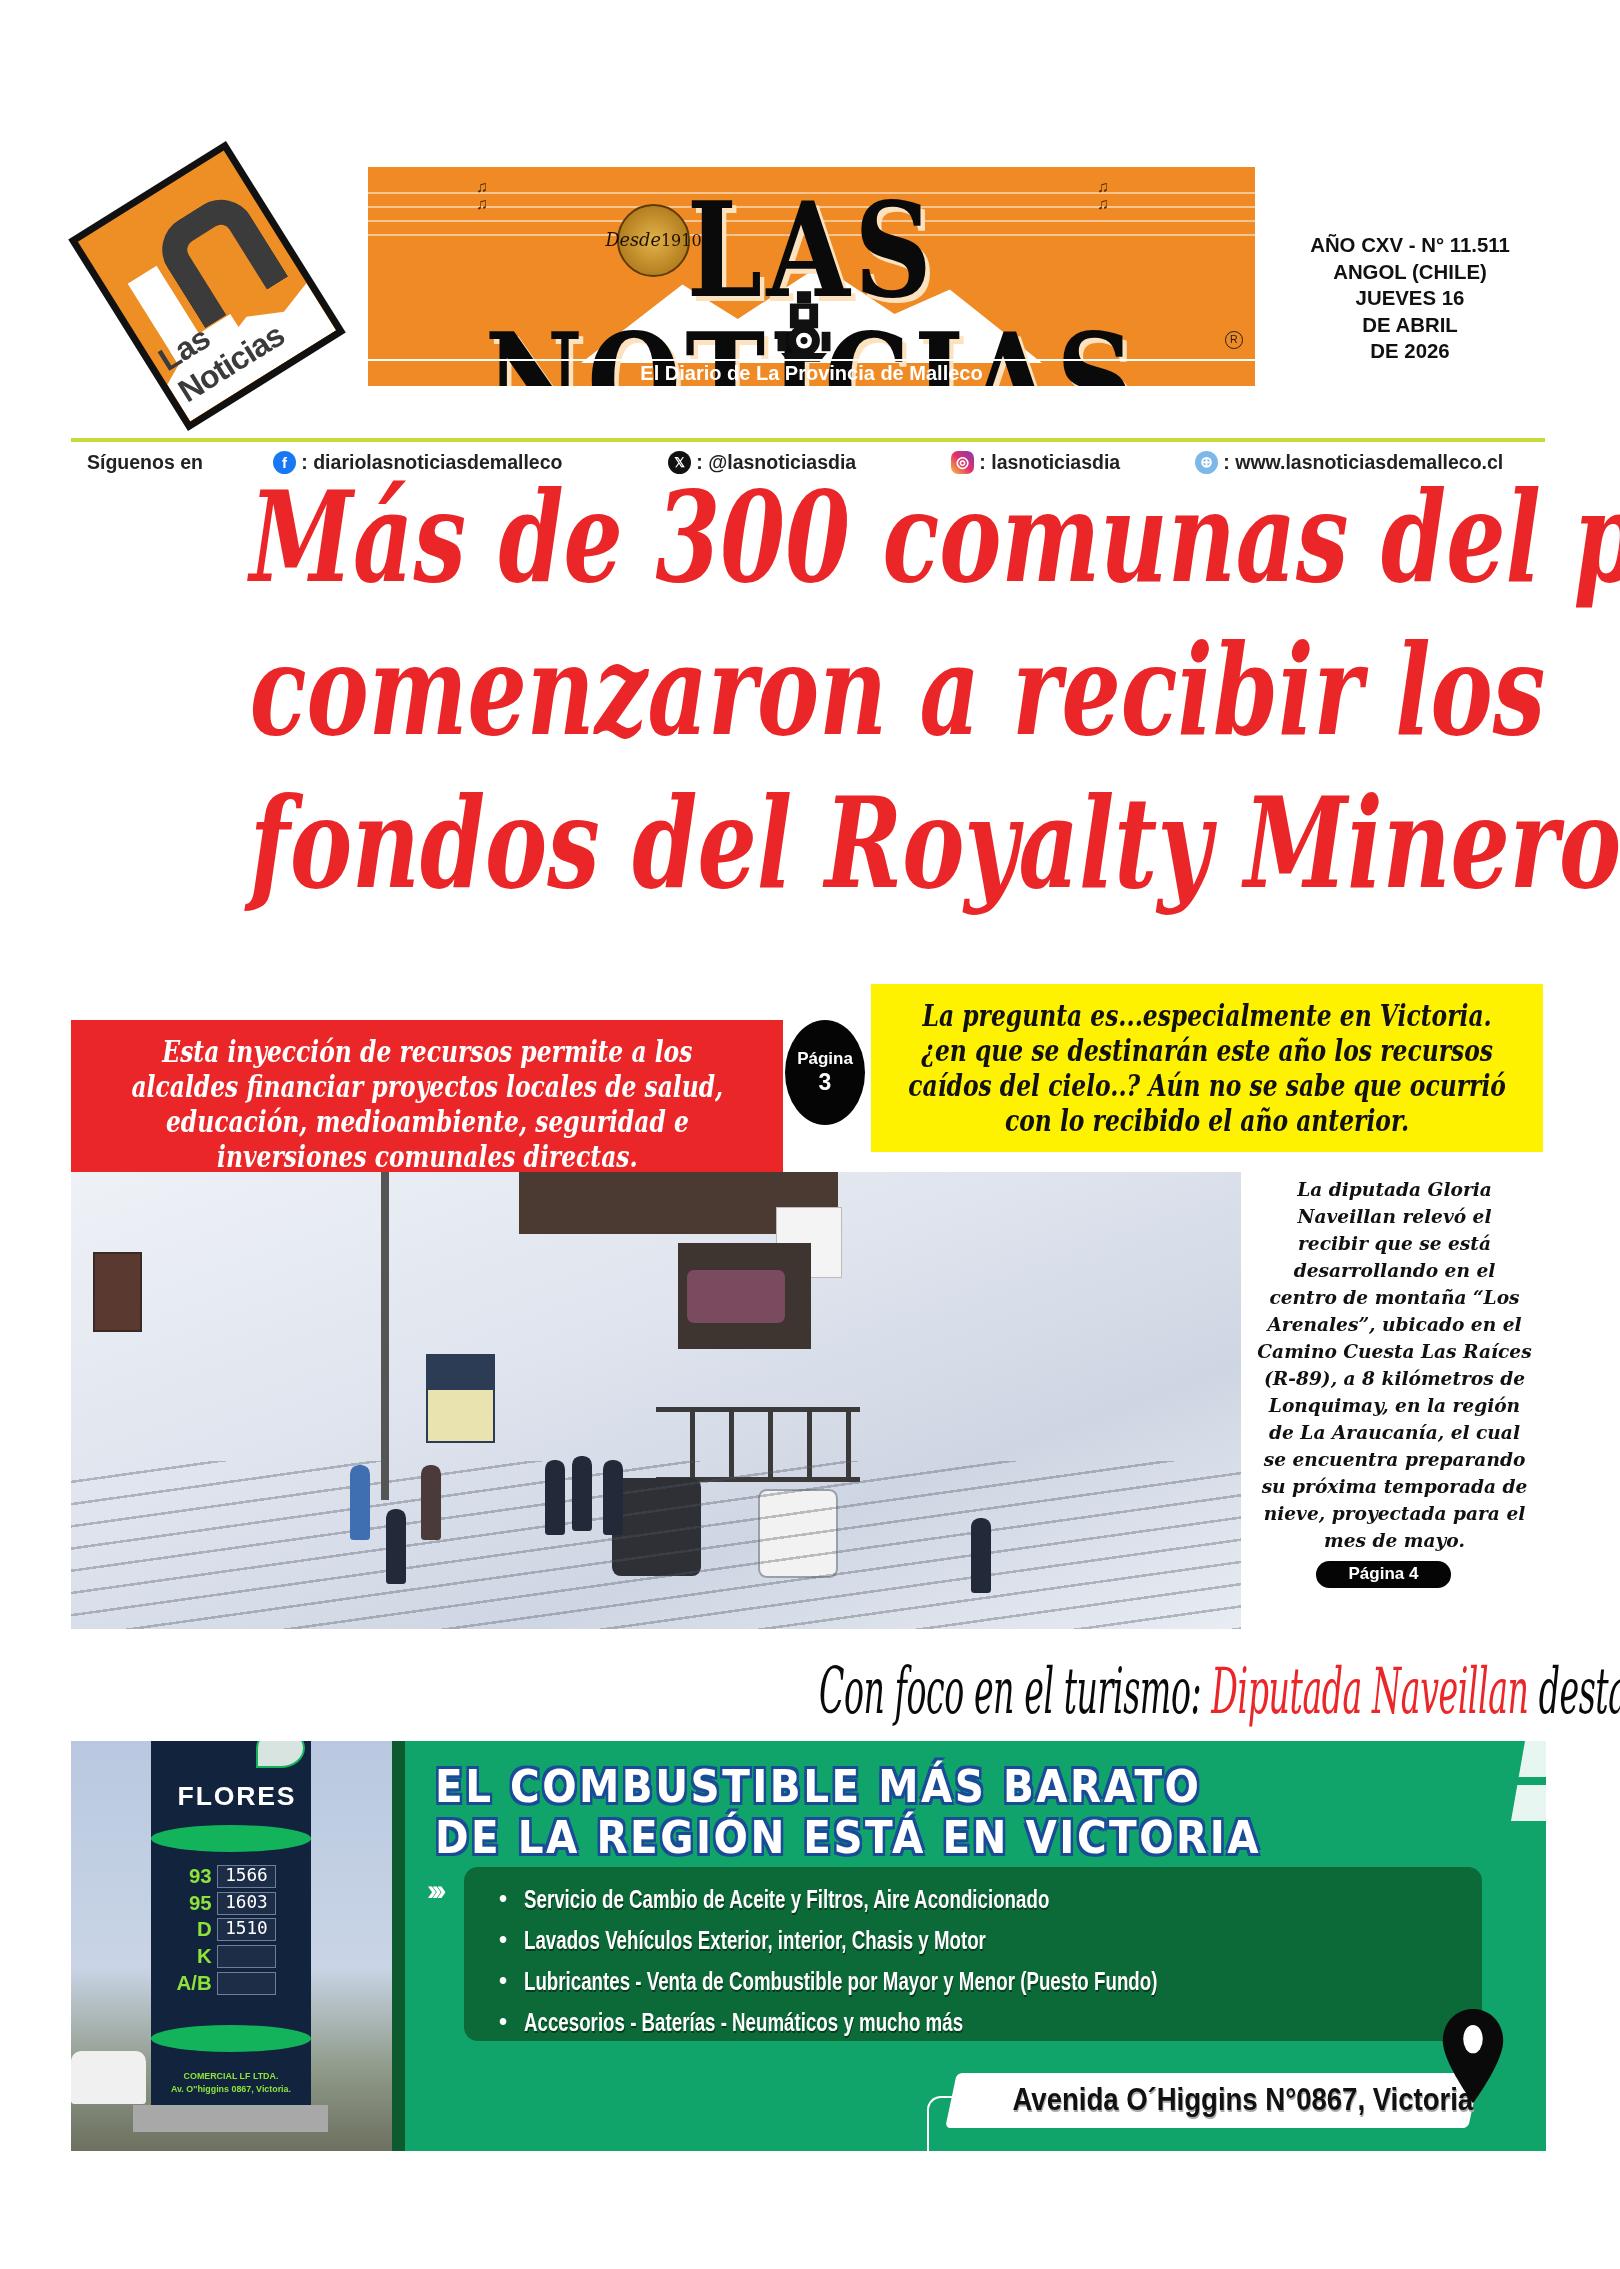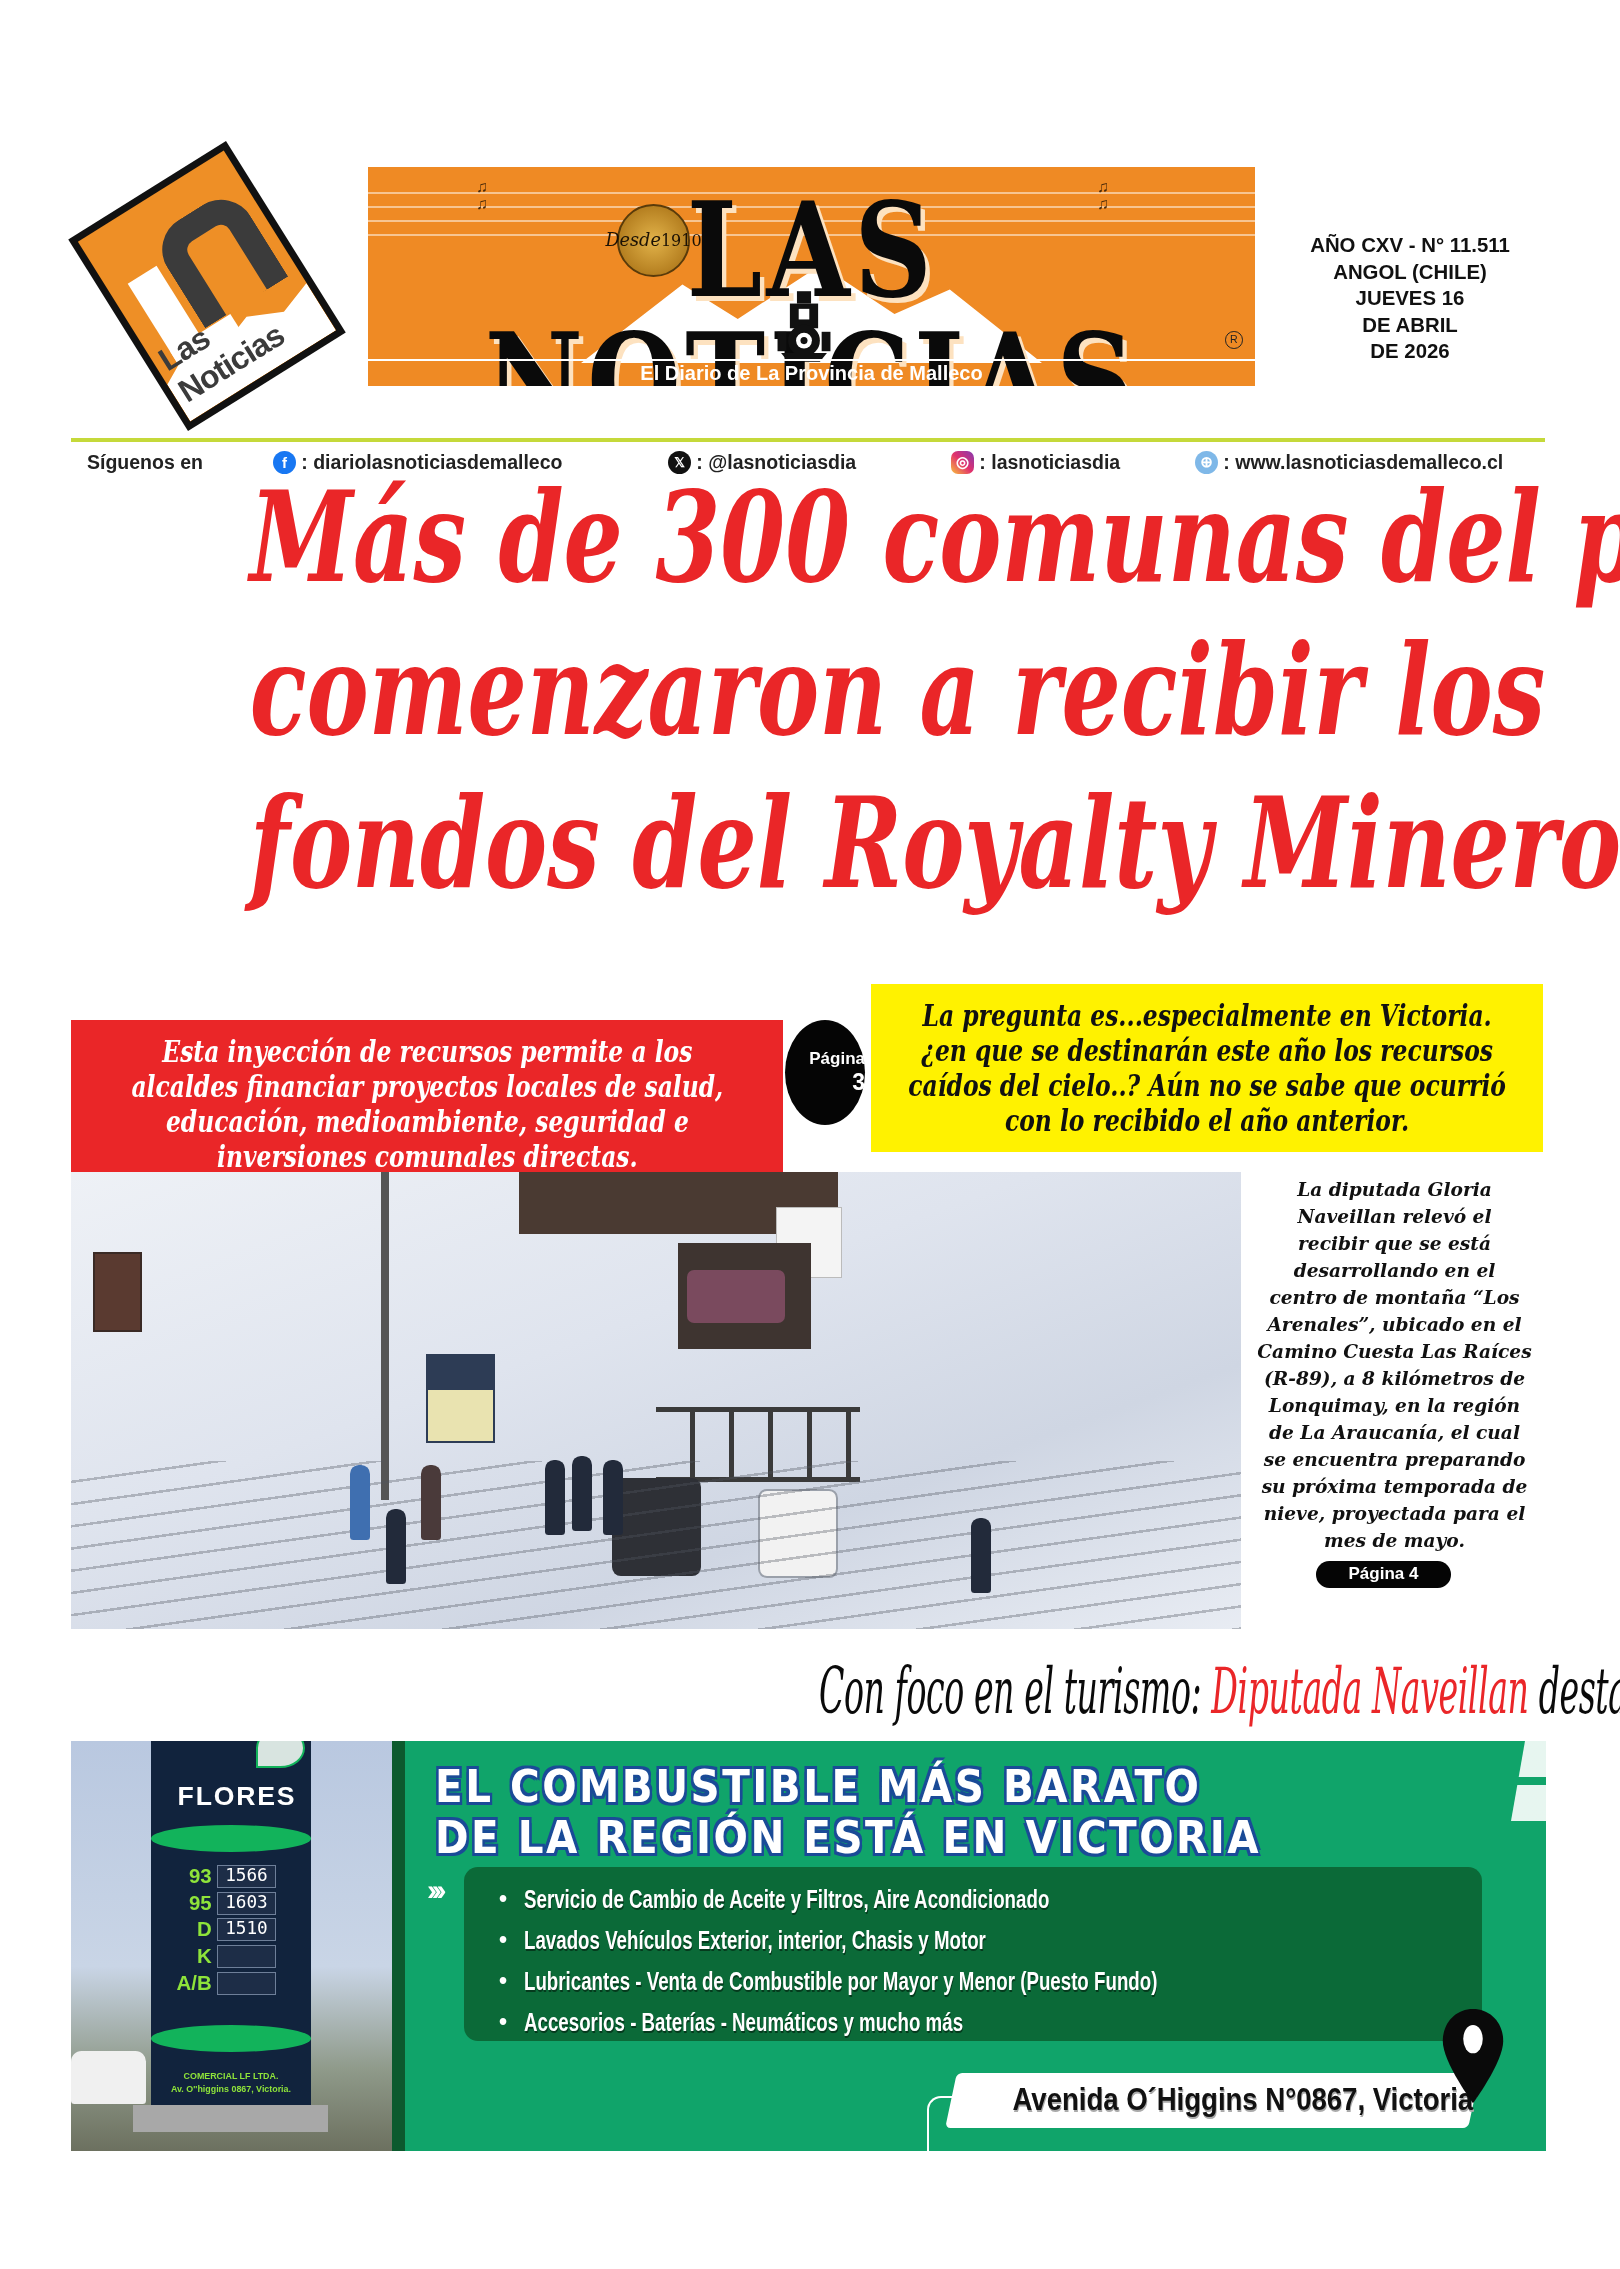--- a/index.html
+++ b/index.html
@@ -58,21 +58,21 @@
   .headline span { display: block; transform: scaleX(0.74); transform-origin: center; white-space: nowrap; }
 
   
   .redbox { left: 71px; top: 1020px; width: 712px; height: 168px; background: #ea2628; color: #fff;
     display: flex; align-items: center; justify-content: center; text-align: center; }
   .yellowbox { left: 871px; top: 984px; width: 672px; height: 168px; background: #fff200; color: #111;
     display: flex; align-items: center; justify-content: center; text-align: center; }
   .box-text { font-family: "DejaVu Serif", serif; font-style: italic; font-weight: 700; font-size: 30px; line-height: 35px; }
   .box-text span { display: block; transform: scaleX(0.78); white-space: nowrap; }
   .pag3 { left: 785px; top: 1020px; width: 80px; height: 105px; border-radius: 50%; background: #050505; color: #fff;
-    display: flex; flex-direction: column; align-items: flex-end; justify-content: center; font-weight: 700; }
+    display: flex; flex-direction: column; align-items: center; justify-content: center; font-weight: 700; }
   .pag3 .l1 { font-size: 17px; }
   .pag3 .l2 { font-size: 23px; line-height: 26.6px; }
 
   
   .photo { left: 71px; top: 1172px; width: 1170px; height: 457px; overflow: hidden;
     background: linear-gradient(160deg, #eef1f6 0%, #dfe4ee 40%, #cfd6e3 70%, #e8ecf3 100%); }
   .ph-shed { position: absolute; left: 448px; top: 0; width: 319px; height: 62px; background: #4a3a32; }
   .ph-carport { position: absolute; left: 607px; top: 71px; width: 133px; height: 106px; background: #3e3430; }
   .ph-van { position: absolute; left: 616px; top: 98px; width: 98px; height: 53px; background: #7a4a5e; border-radius: 7px; }
   .ph-trailer { position: absolute; left: 705px; top: 35px; width: 66px; height: 71px; background: #f4f4f4; border: 1.8px solid #bbb; }

